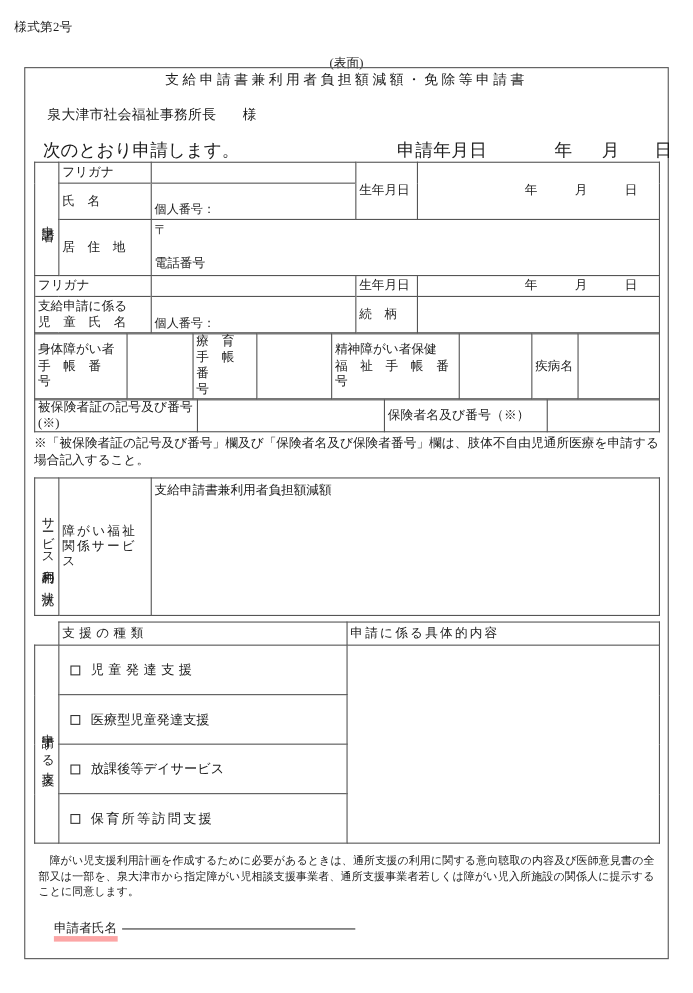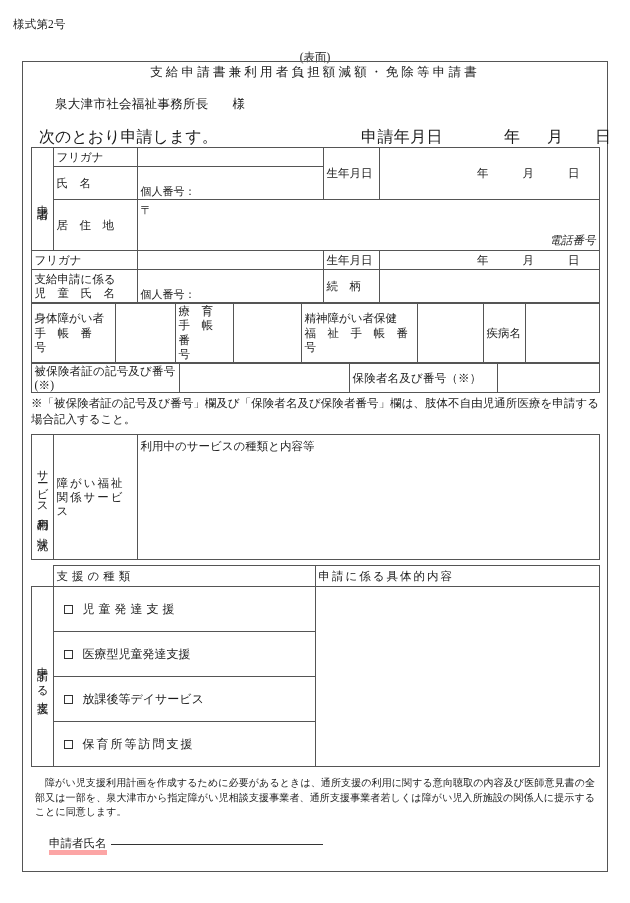--- a/index.html
+++ b/index.html
@@ -57,21 +57,21 @@
     font-size: 12.5px;
     letter-spacing: 3.2px;
     margin-top: 0;
     white-space: nowrap;
   }
   .title1 { padding-top: 7px; }
   .title2 { padding-top: 2px; }
 
   .addressee {
     font-size: 12.5px;
-    margin: 15px 0 0 32px;
+    margin: 15px 0 0 20px;
     letter-spacing: 0.3px;
   }
   .addressee .sama { margin-left: 24px; }
 
   .applyline {
     position: relative;
     margin: 14px 0 4px 0;
     height: 16px;
     font-size: 16px;
   }
@@ -115,21 +115,21 @@
   .tight { letter-spacing: 0.2px; }
 
   .ymd-row {
     display: flex;
     justify-content: flex-end;
     gap: 34px;
     padding-right: 16px;
   }
 
   .kojin { font-size: 11px; }
-  .tel-center { text-align: right; font-size: 11.5px; font-style: italic; }
+  .tel-center { text-align: left; font-size: 11.5px; }
   .yubin { font-size: 11.5px; }
 
   
   .note {
     width: 568px;
     margin: 3px auto 0 auto;
     font-size: 11.5px;
     line-height: 1.35;
     text-align: justify;
   }
@@ -317,21 +317,21 @@
       </colgroup>
       <tbody>
           <tr>
         <td class="vcell" style="height:120px">
           <span class="vtxt">サービス利用の状況</span>
         </td>
         <td class="c spaced2">
           <span>障がい福祉関係サービス</span>
         </td>
         <td style="vertical-align:top;padding-top:4px">
-          <span>利用中のサービスの種類と内容等</span>
+          <span>支給申請書兼利用者負担額減額</span>
         </td>
       </tr>
     </tbody>
       </table>
 
     <table class="grid" style="margin-top:5px">
       <colgroup>
         <col style="width:22px">
           <col style="width:262px">
           <col style="width:284px">

